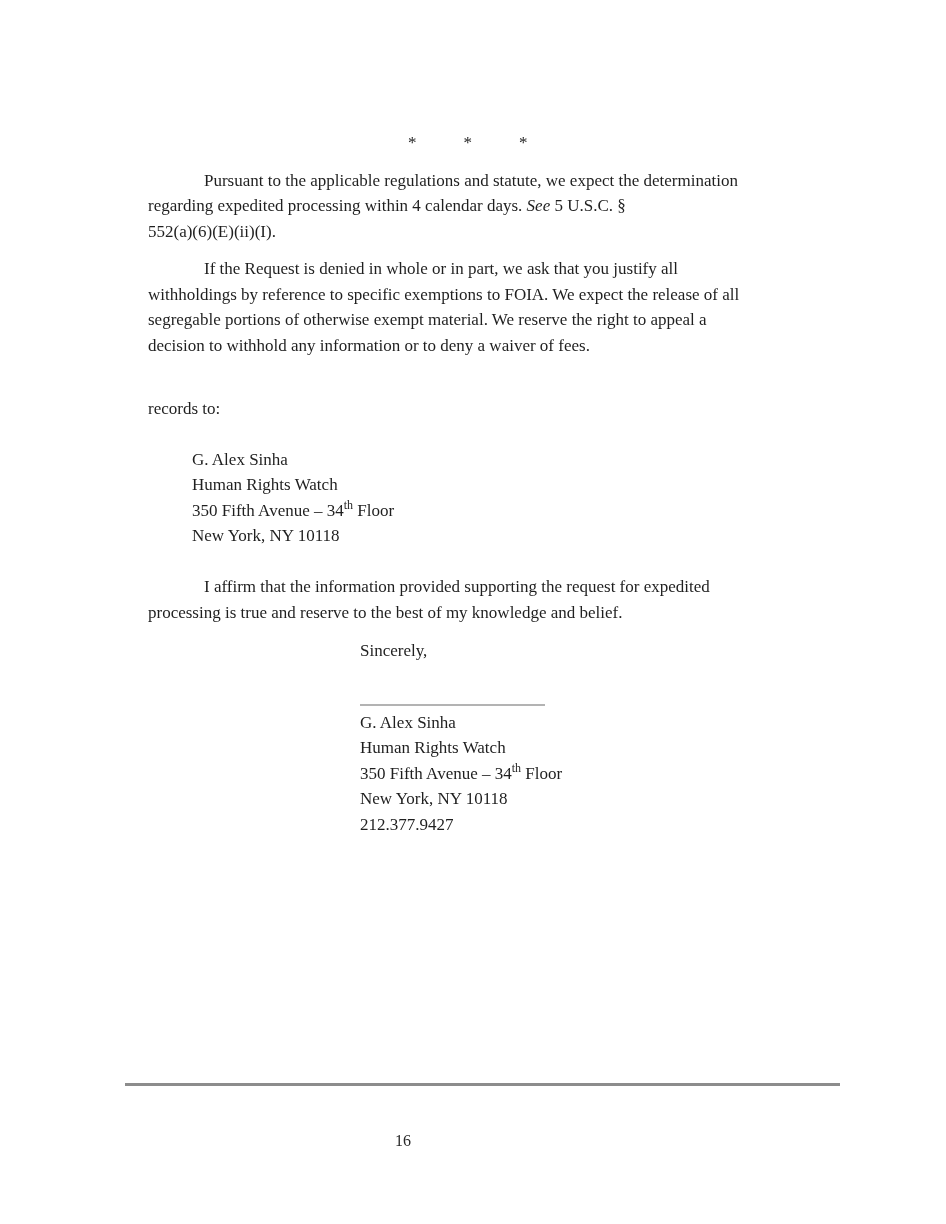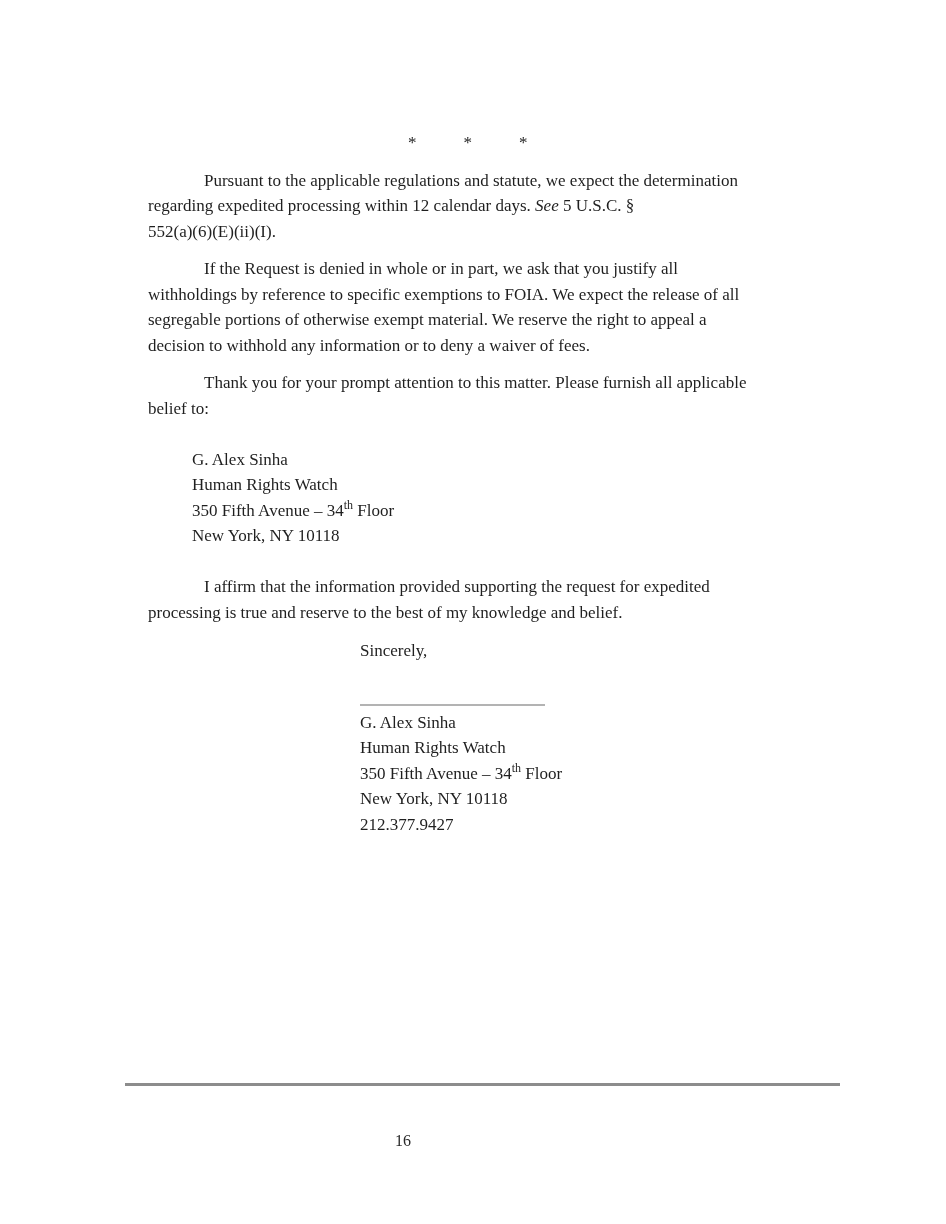--- a/index.html
+++ b/index.html
@@ -84,25 +84,25 @@
 
 <div class="page">
   <div class="content">
 
     <div class="stars-row">
       <span>*</span>
       <span>*</span>
       <span>*</span>
     </div>
 
-    <p class="para"><span>Pursuant to the applicable regulations and statute, we expect the determination</span><br><span>regarding expedited processing within 12 calendar days. </span><i>See</i><span> 5 U.S.C. §</span><br><span>552(a)(6)(E)(ii)(I).</span></p>
+    <p class="para"><span>Pursuant to the applicable regulations and statute, we expect the determination</span><br><span>regarding expedited processing within 4 calendar days. </span><i>See</i><span> 5 U.S.C. §</span><br><span>552(a)(6)(E)(ii)(I).</span></p>
 
     <p class="para"><span>If the Request is denied in whole or in part, we ask that you justify all</span><br><span>withholdings by reference to specific exemptions to FOIA. We expect the release of all</span><br><span>segregable portions of otherwise exempt material. We reserve the right to appeal a</span><br><span>decision to withhold any information or to deny a waiver of fees.</span></p>
 
-    <p class="para"><span>Thank you for your prompt attention to this matter. Please furnish all applicable</span><br><span>belief to:</span></p>
+    <p class="para"><br><span>records to:</span></p>
 
     <div class="address-block">
       <div>G. Alex Sinha</div>
       <div>Human Rights Watch</div>
       <div><span>350 Fifth Avenue – 34</span><sup>th</sup><span> Floor</span></div>
       <div>New York, NY 10118</div>
     </div>
 
     <p class="para affirm"><span>I affirm that the information provided supporting the request for expedited</span><br><span>processing is true and reserve to the best of my knowledge and belief.</span></p>
 

